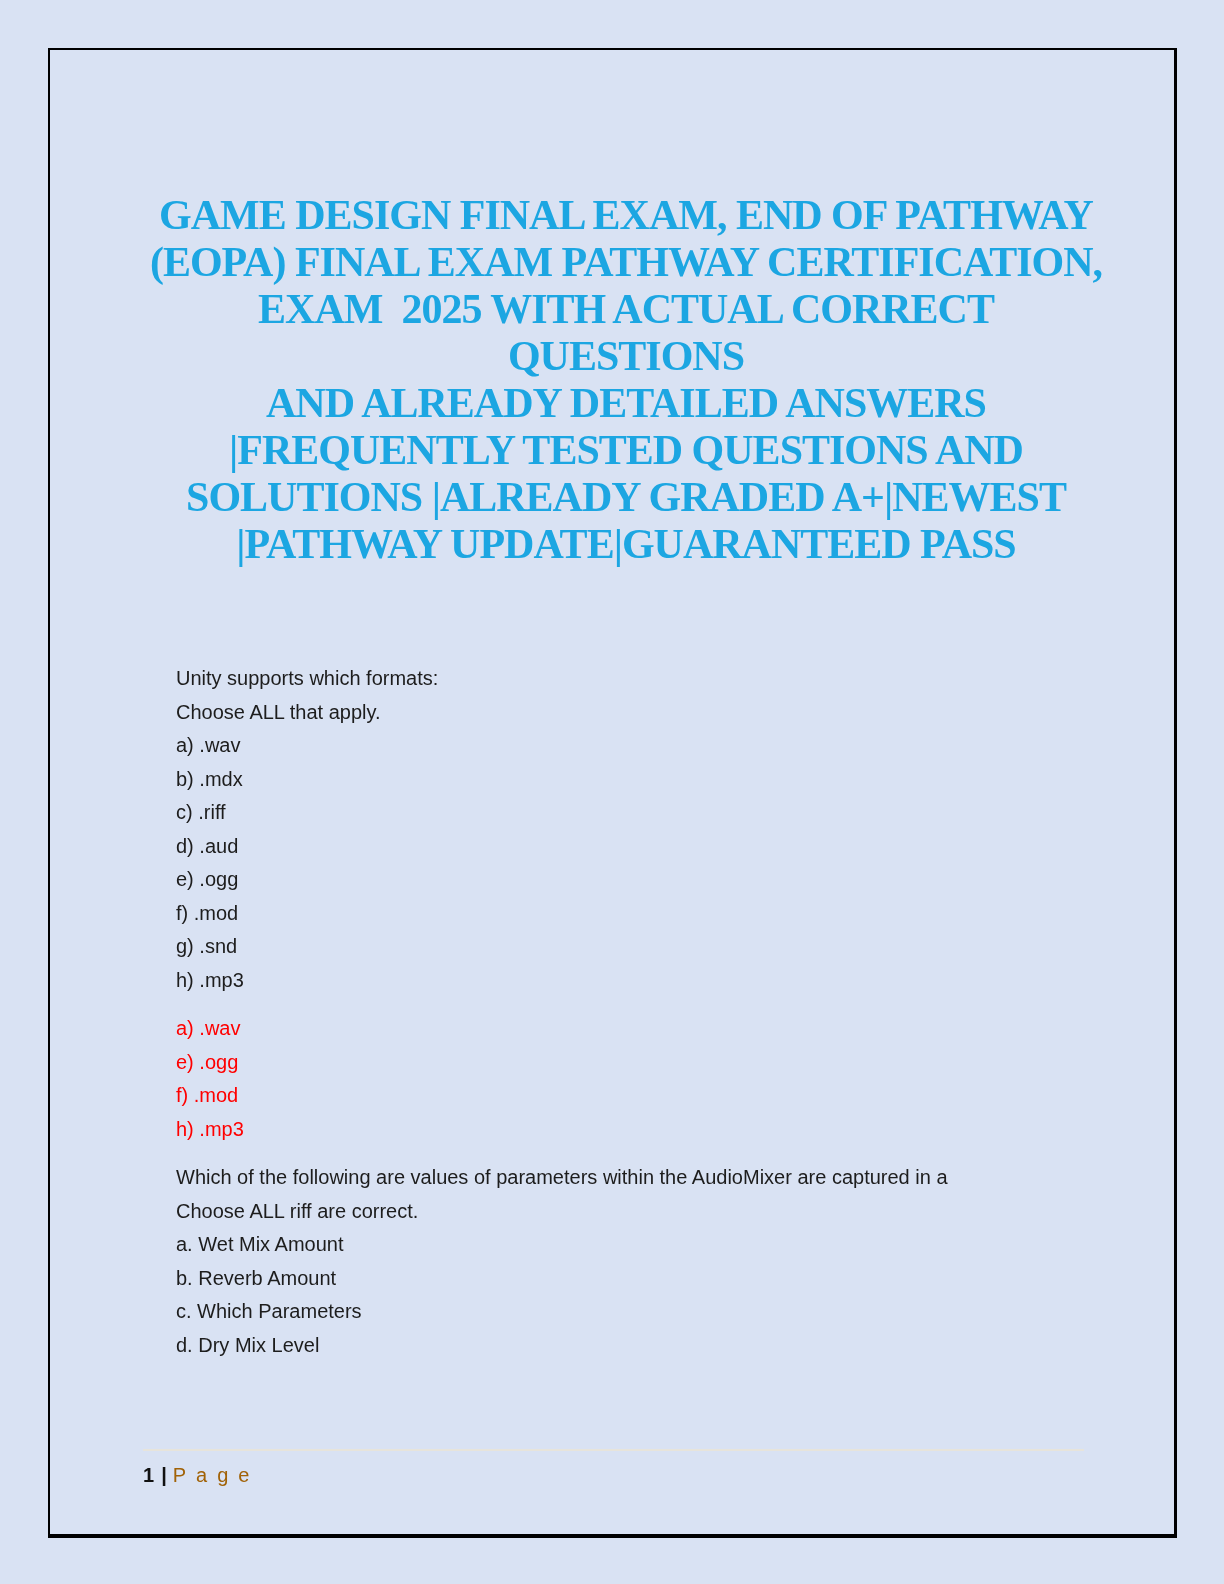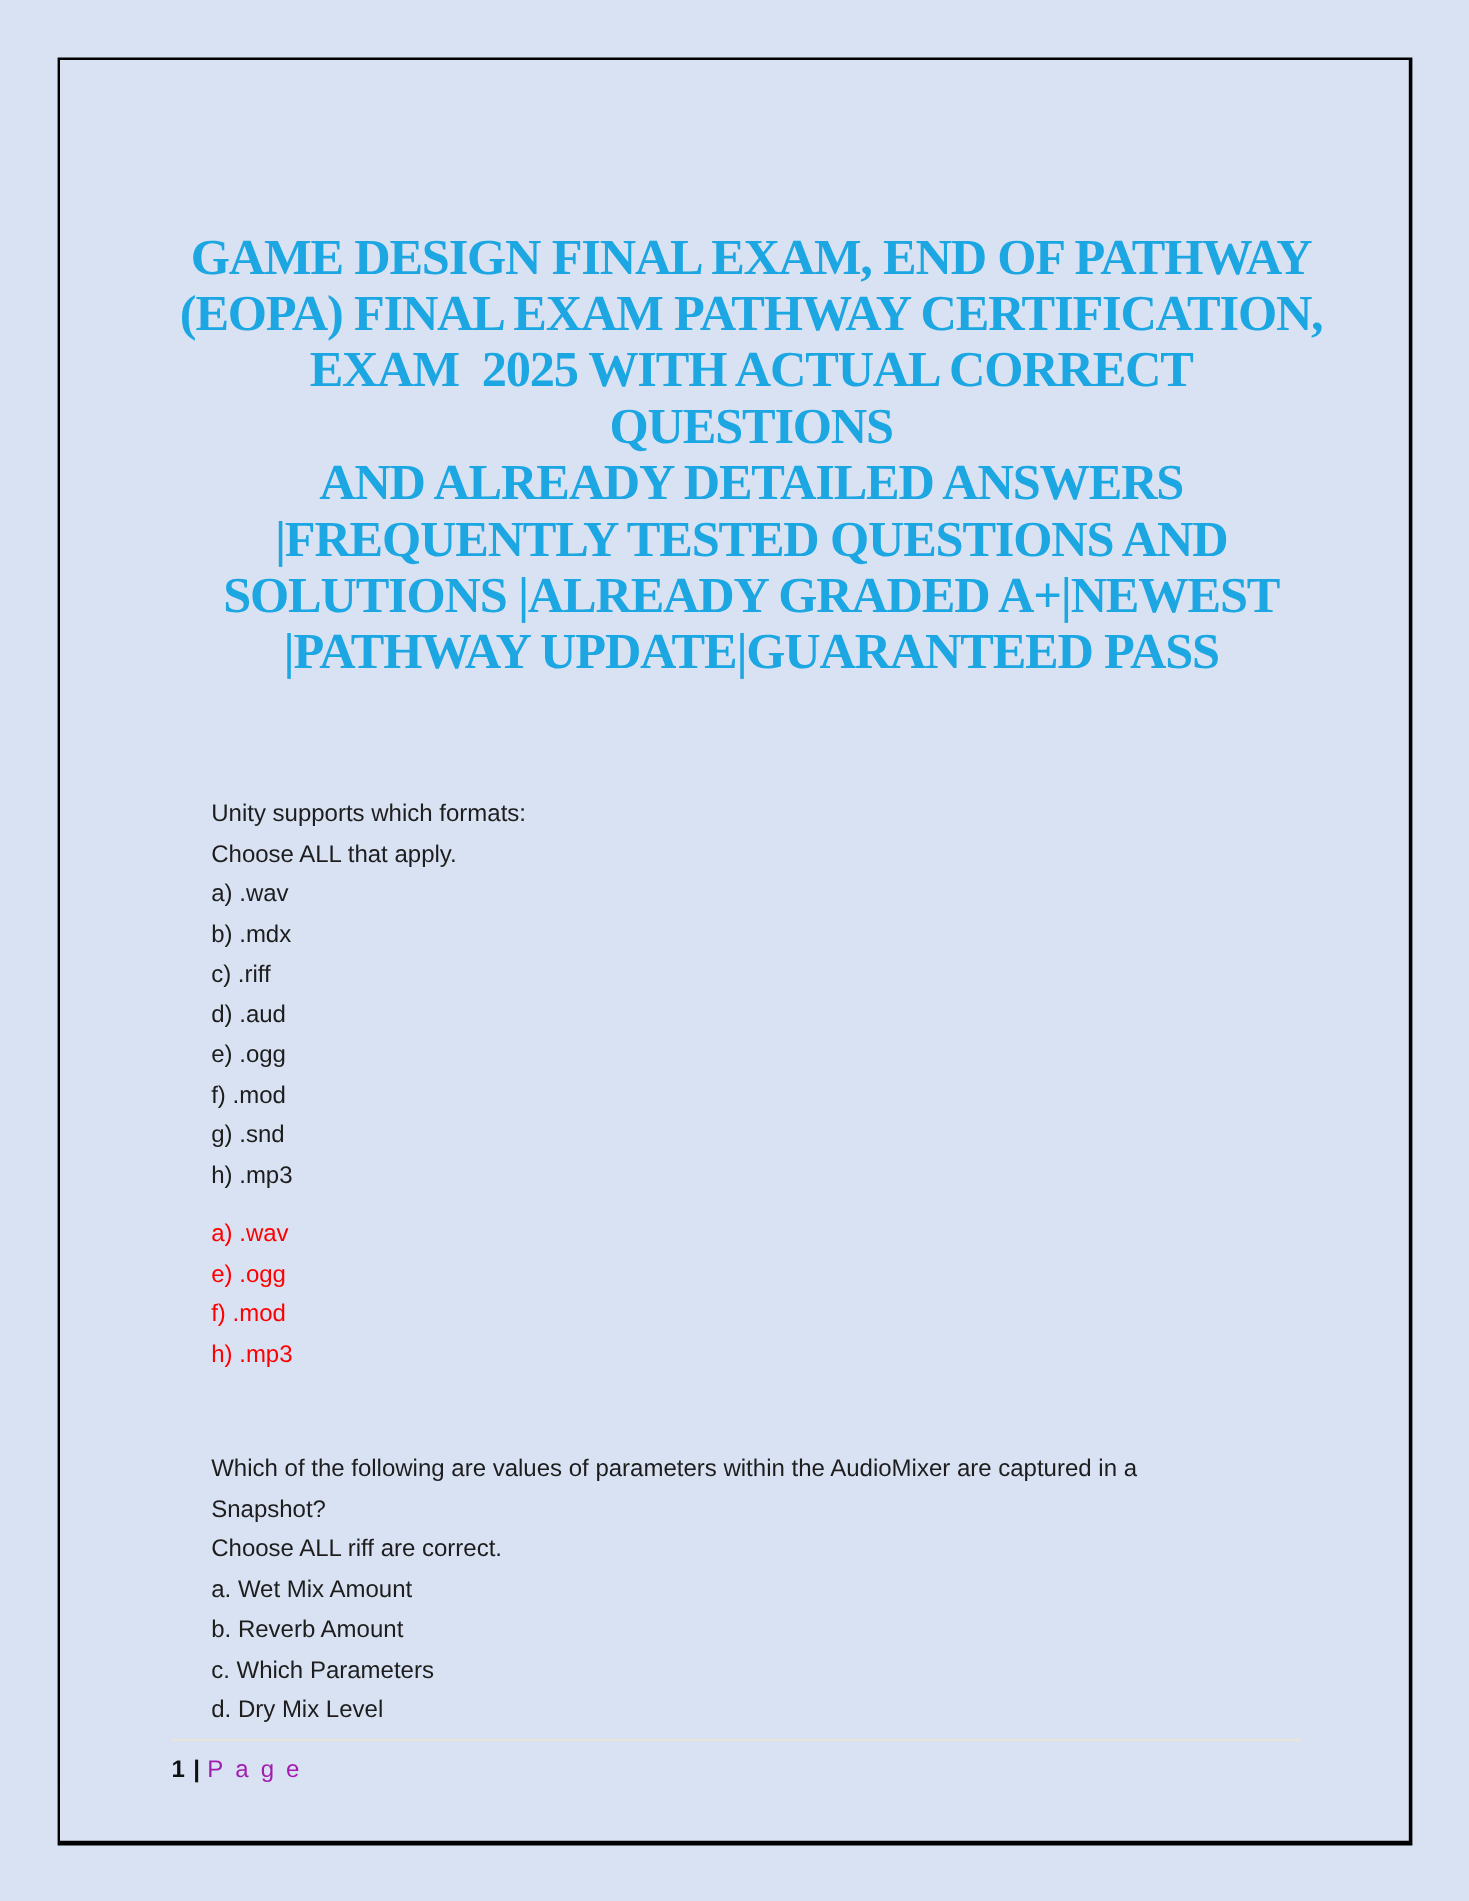--- a/index.html
+++ b/index.html
@@ -49,21 +49,21 @@
     font-size: 20px;
     line-height: 33.5px;
     color: #1d1d1d;
   }
   .text-block .line {
     white-space: pre-wrap;
     margin-left: 32px;
   }
   #question1-block { top: 662px; }
   #answers-block   { top: 1012px; color: #ff0000; }
-  #question2-block { top: 1208px; }
+  #question2-block { top: 1161px; }
   .footer-rule {
     position: absolute;
     left: 143px;
     top: 1449px;
     width: 941px;
     height: 2px;
     background: #e7e4db;
   }
   .page-footer {
     position: absolute;
@@ -77,21 +77,21 @@
   .page-footer .page-number {
     font-weight: bold;
     color: #111111;
   }
   .page-footer .pipe {
     font-weight: bold;
     margin: 0 6px 0 7px;
     color: #111111;
   }
   .page-footer .page-label {
-    color: #a21caf;
+    color: #a16207;
     letter-spacing: 10px;
   }
 </style>
 </head>
 <body style="background: rgb(217, 226, 243);">
 
 <div class="page-frame" style="border-color: rgb(0, 0, 0);"></div>
 
 <div class="doc-title" style="color: rgb(28, 166, 226);">
   <div class="line">GAME DESIGN FINAL EXAM, END OF PATHWAY</div>
@@ -118,21 +118,20 @@
 
 <div class="text-block" id="answers-block">
   <div class="line answer-line" style="color: rgb(255, 0, 0);">a) .wav</div>
   <div class="line answer-line" style="color: rgb(255, 0, 0);">e) .ogg</div>
   <div class="line answer-line" style="color: rgb(255, 0, 0);">f) .mod</div>
   <div class="line answer-line" style="color: rgb(255, 0, 0);">h) .mp3</div>
 </div>
 
 <div class="text-block" id="question2-block">
   <div class="line">Which of the following are values of parameters within the AudioMixer are captured in a</div>
-  <div class="line">Snapshot?</div>
   <div class="line">Choose ALL riff are correct.</div>
   <div class="line">a. Wet Mix Amount</div>
   <div class="line">b. Reverb Amount</div>
   <div class="line">c. Which Parameters</div>
   <div class="line">d. Dry Mix Level</div>
 </div>
 
 <div class="footer-rule"></div>
 
 <div class="page-footer">

